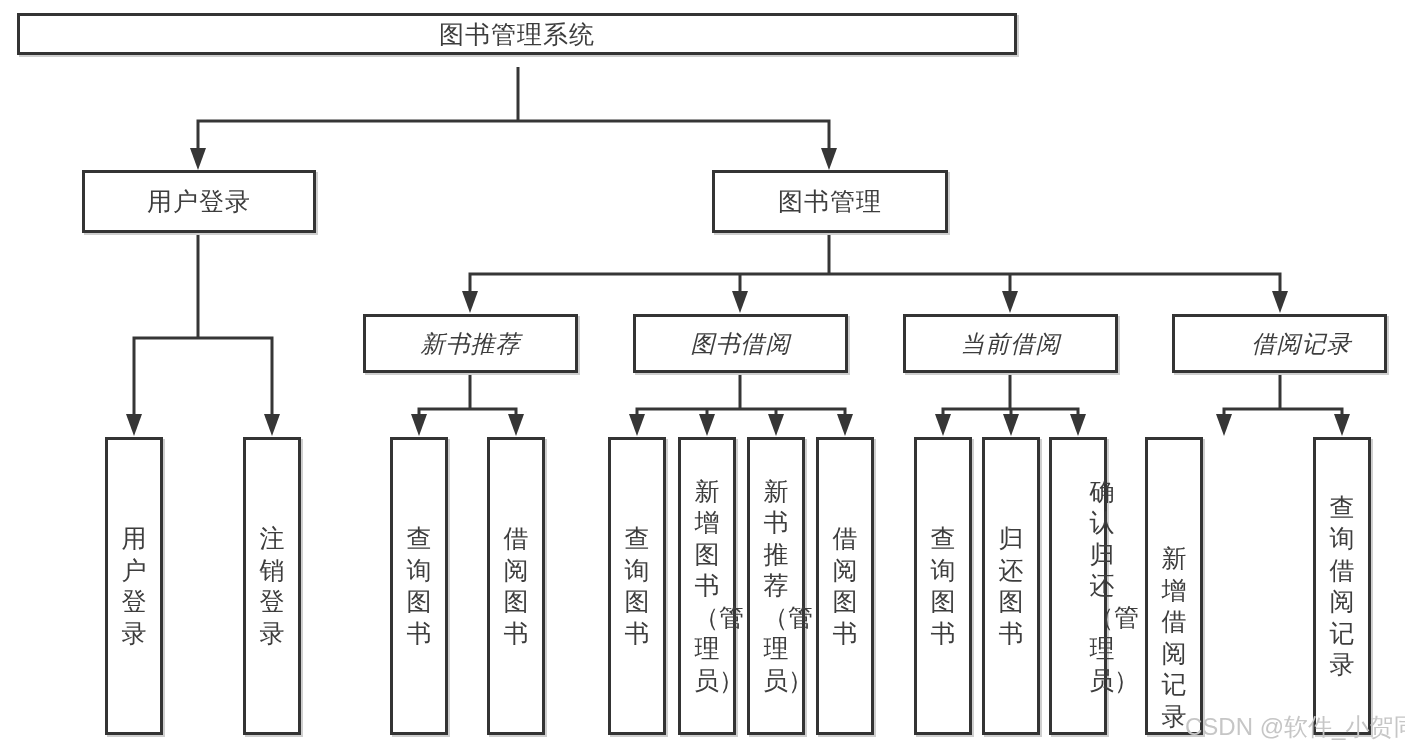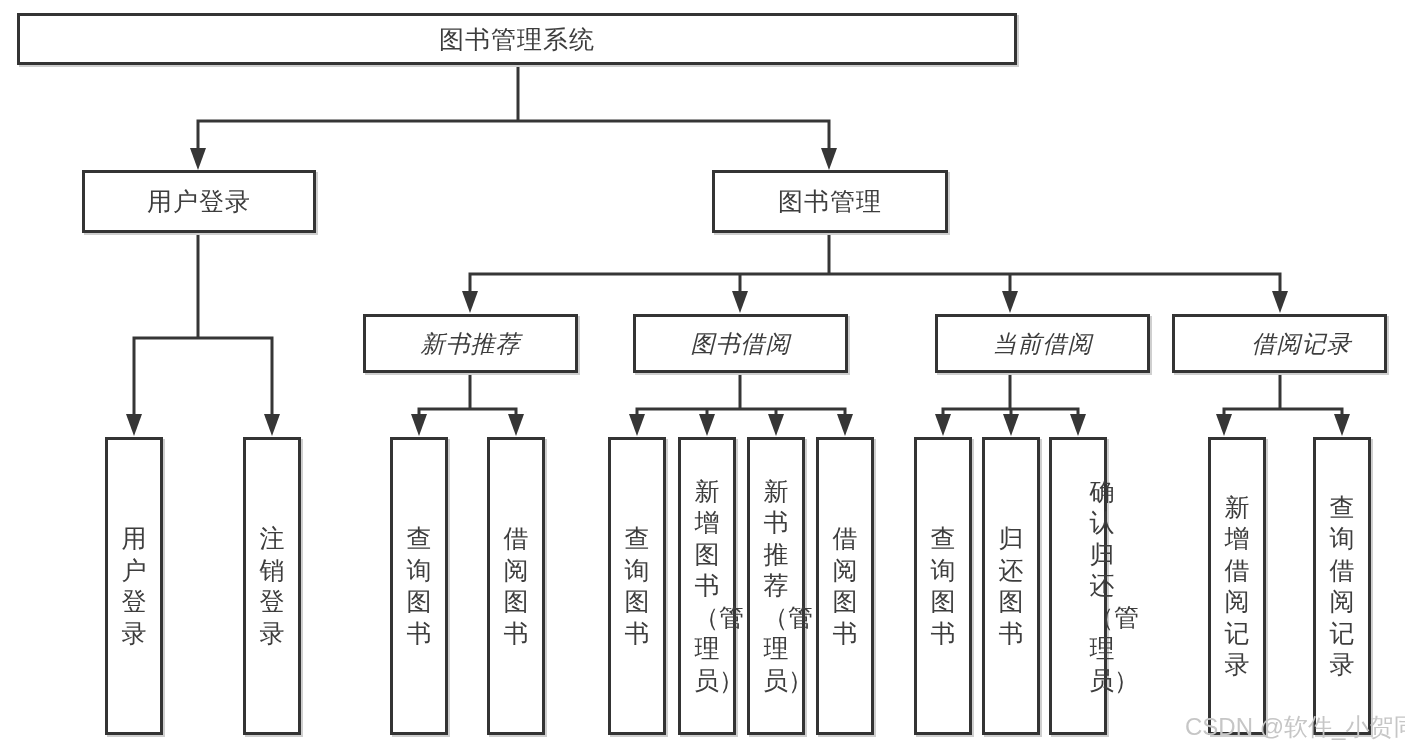--- a/index.html
+++ b/index.html
@@ -28,44 +28,44 @@
     background: #ffffff;
     box-shadow: 2px 2px 0 #cfcfcf;
     display: flex;
     align-items: center;
     justify-content: center;
     color: #3d3d3d;
     font-size: 25px;
     z-index: 2;
     letter-spacing: 1px;
   }
-  .box.root   { left: 17px;   top: 13px;  width: 1000px; height: 52px; }
+  .box.root   { left: 17px;   top: 13px;  width: 1000px; height: 42px; }
   .box.lv2-a  { left: 82px;   top: 170px; width: 234px;  height: 63px; }
   .box.lv2-b  { left: 712px;  top: 170px; width: 236px;  height: 63px; }
   .box.lv3    { top: 314px; width: 215px; height: 59px; font-size: 24px; font-style: italic; }
   .box.lv3-1  { left: 363px; }
   .box.lv3-2  { left: 633px; }
-  .box.lv3-3  { left: 903px; margin-left: 32px; }
+  .box.lv3-3  { left: 903px; }
   .box.lv3-4  { left: 1172px; padding-left: 44px; }
   .box.leaf   { top: 437px; width: 58px; height: 298px; }
   .vtext {
     width: 26px;
     font-size: 25px;
     line-height: 1.26;
     word-break: break-all;
     text-align: center;
     color: #3d3d3d;
     letter-spacing: 0;
   }
   .l-1  { left: 105px; }  .l-2  { left: 243px; }
   .l-3  { left: 390px; }  .l-4  { left: 487px; }
   .l-5  { left: 608px; }  .l-6  { left: 678px; }
   .l-7  { left: 747px; }  .l-8  { left: 816px; }
   .l-9  { left: 914px; }  .l-10 { left: 982px; }
-  .l-11 { left: 1049px; padding-left: 48px; } .l-12 { left: 1208px; }
+  .l-11 { left: 1049px; padding-left: 48px; } .l-12 { left: 1145px; align-items: flex-end; }
   .l-13 { left: 1313px; }
   .watermark {
     position: absolute;
     left: 1185px;
     top: 711px;
     font-size: 24px;
     color: #c6c6c6;
     z-index: 3;
     white-space: nowrap;
   }

